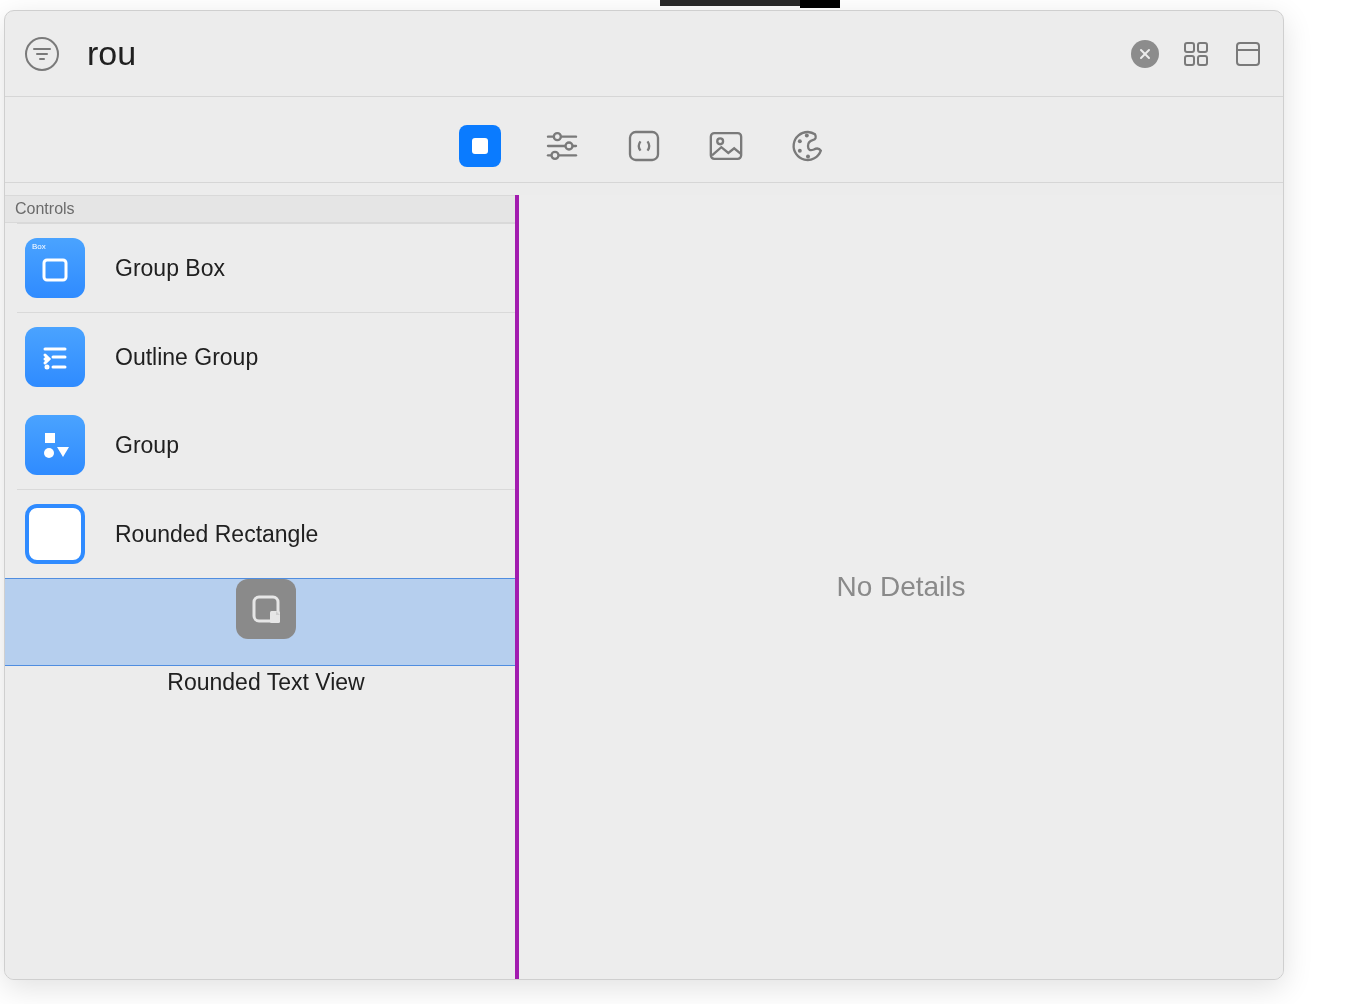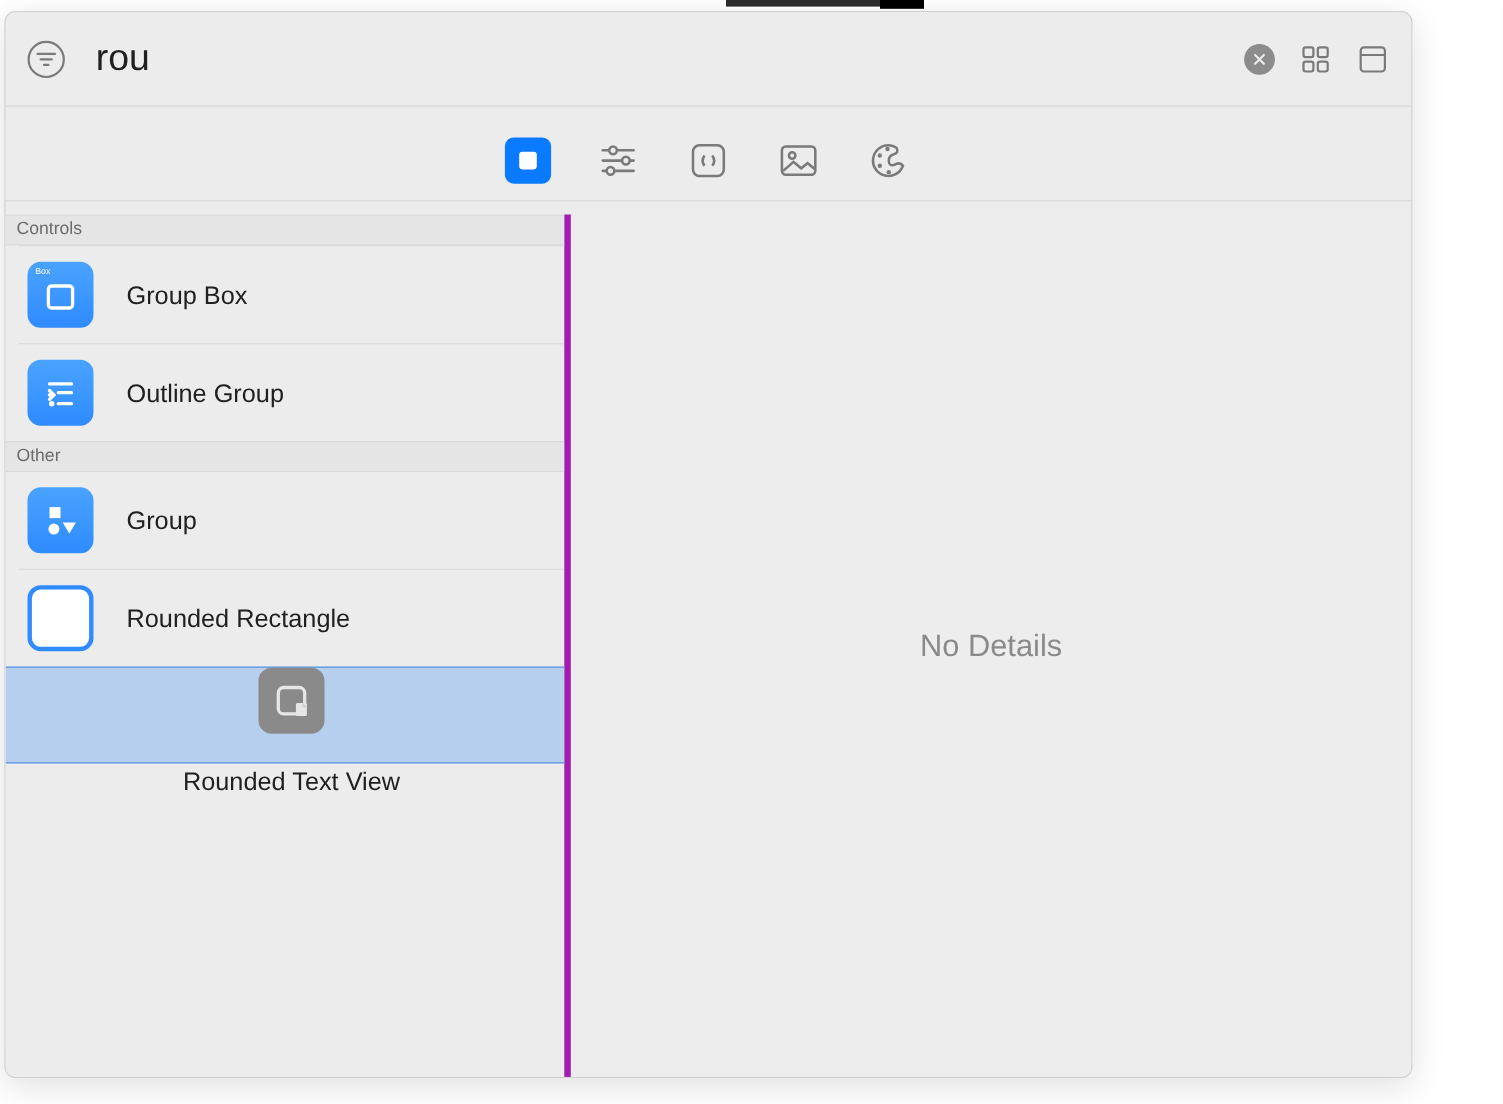--- a/index.html
+++ b/index.html
@@ -82,21 +82,21 @@
   .tab-icon-stroke { stroke: #7a7a7a; fill: none; stroke-width: 2; }
 
   
   .body {
     flex: 1 1 auto;
     display: flex;
     min-height: 0;
   }
   .leftcol {
     width: 514px;
-    border-right: 6px solid #a21caf;
+    border-right: 4px solid #a21caf;
     overflow-y: auto;
     background: #ececec;
   }
   .rightcol {
     flex: 1 1 auto;
     display: flex;
     align-items: center;
     justify-content: center;
     background: #ededed;
   }
@@ -270,21 +270,20 @@
                 <circle cx="12" cy="22" r="1" fill="#fff"></circle>
                 <line x1="18" y1="20" x2="30" y2="20"></line>
                 <circle cx="12" cy="30" r="1" fill="#fff"></circle>
                 <line x1="18" y1="30" x2="30" y2="30"></line>
               </g>
             </svg>
         </div>
         <div class="item-label">Outline Group</div>
       </div>
 
-      <div class="section-header">Other</div>
 
       <div class="item">
         <div class="thumb blue">
           <svg viewBox="0 0 40 40">
               <g fill="#fff">
                 <rect x="10" y="8" width="10" height="10"></rect>
                 <circle cx="14" cy="28" r="5"></circle>
                 <polygon points="28,32 22,22 34,22"></polygon>
               </g>
             </svg>

